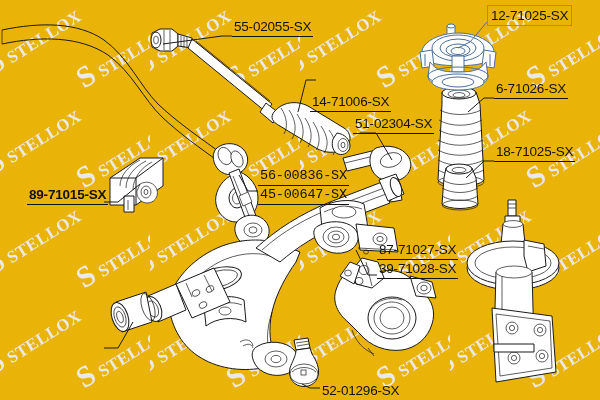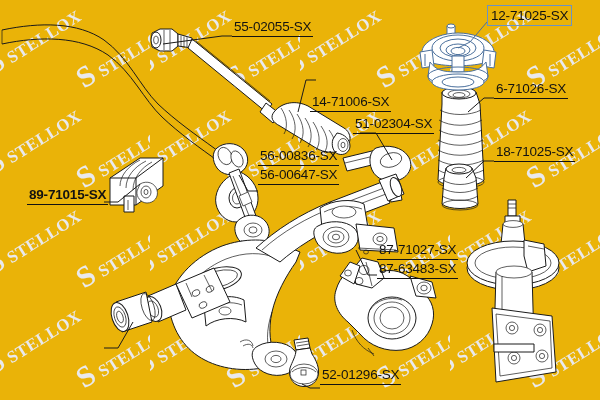--- a/index.html
+++ b/index.html
@@ -492,34 +492,34 @@
     </div>
 
     <div class="label" style="left:353px; top:115px;">
       <span class="ltxt">51-02304-SX</span>
     </div>
 
     <div class="label" style="left:494px; top:143px;">
       <span class="ltxt">18-71025-SX</span>
     </div>
 
-    <div class="label two" style="left:258px; top:147px;">
+    <div class="label two" style="left:258px; top:167px;font-family:Liberation Mono, monospace;">
       <span class="ltxt">56-00836-SX</span>
-      <span class="ltxt">56-00647-SX</span>
+      <span class="ltxt">45-00647-SX</span>
     </div>
 
     <div class="label" style="left:27px; top:186px;font-weight:bold;">
       <span class="ltxt">89-71015-SX</span>
     </div>
 
     <div class="label two" style="left:377px; top:241px;text-align:right;">
       <span class="ltxt">87-71027-SX</span>
-      <span class="ltxt">87-63483-SX</span>
-    </div>
-
-
-    <div class="label" style="left:320px; top:366px;">
+      <span class="ltxt">39-71028-SX</span>
+    </div>
+
+
+    <div class="label" style="left:320px; top:382px;">
       <span class="ltxt">52-01296-SX</span>
     </div>
 
   </div>
 
 </div>
 
 </body></html>

